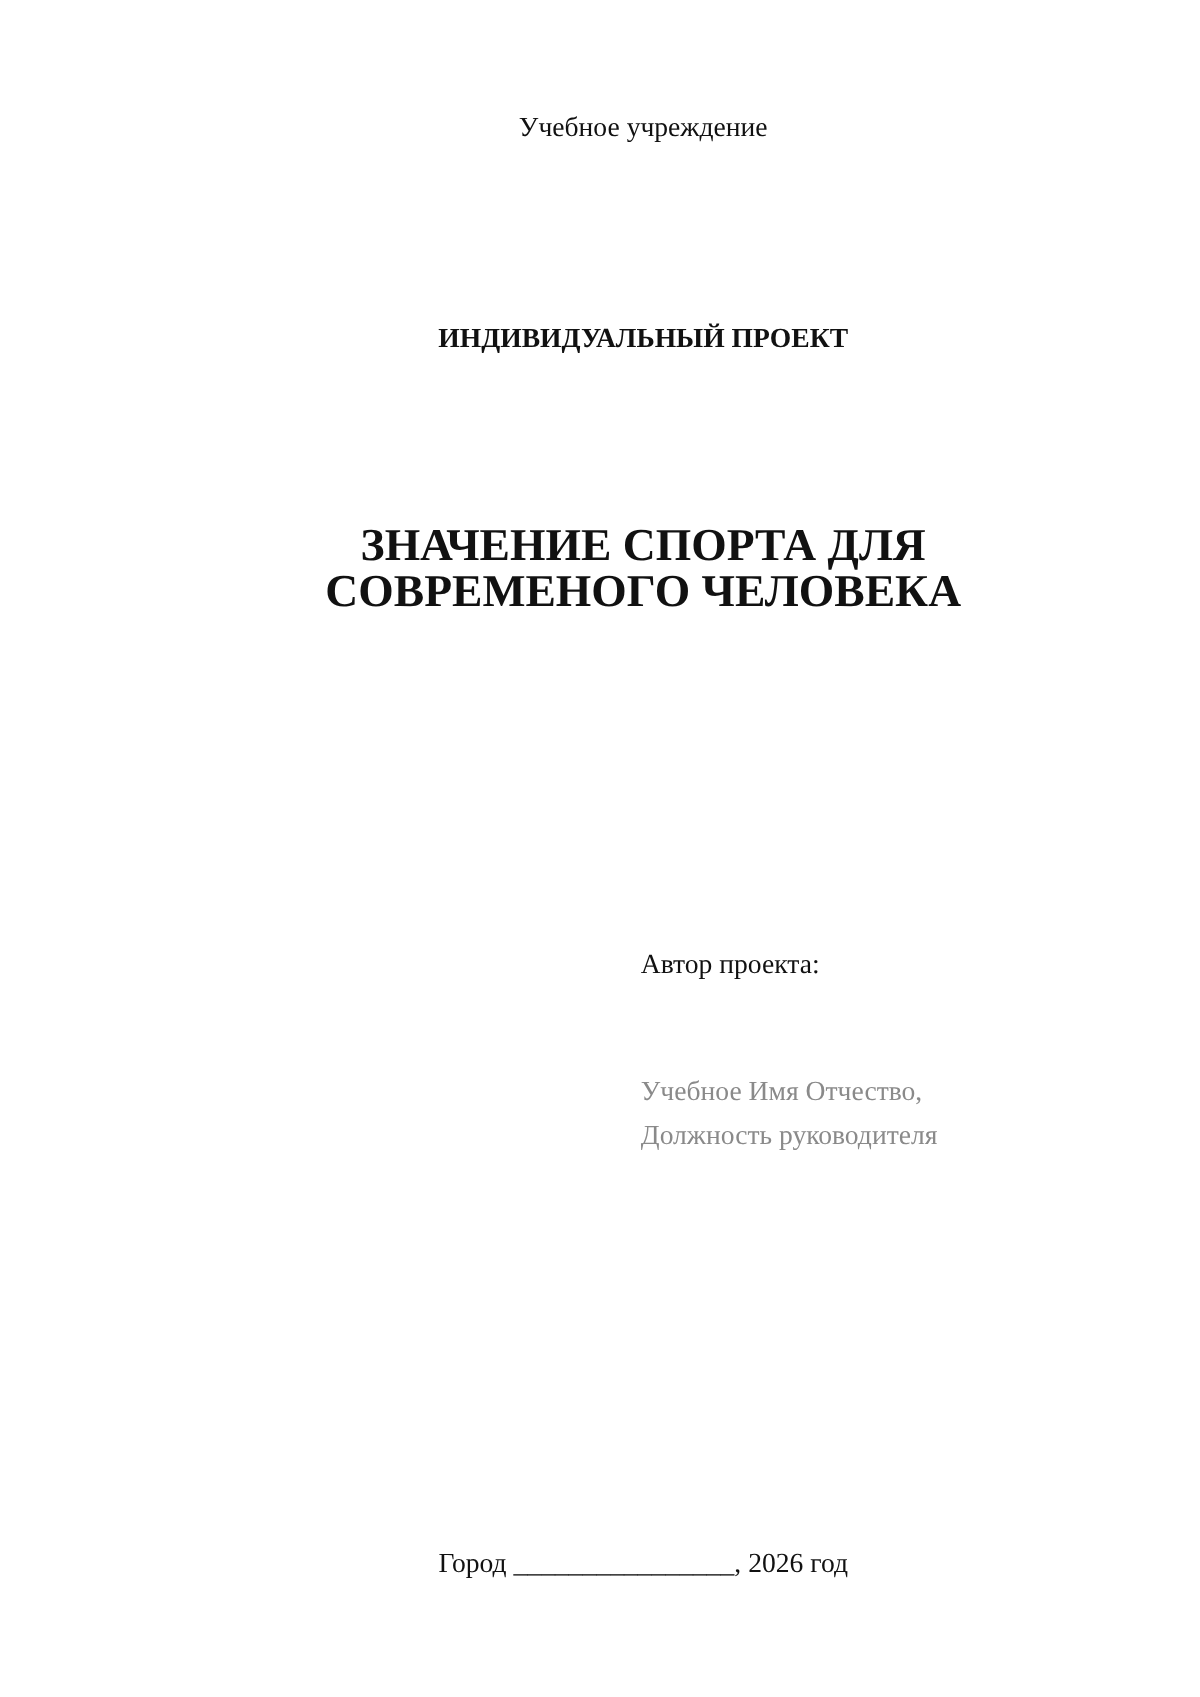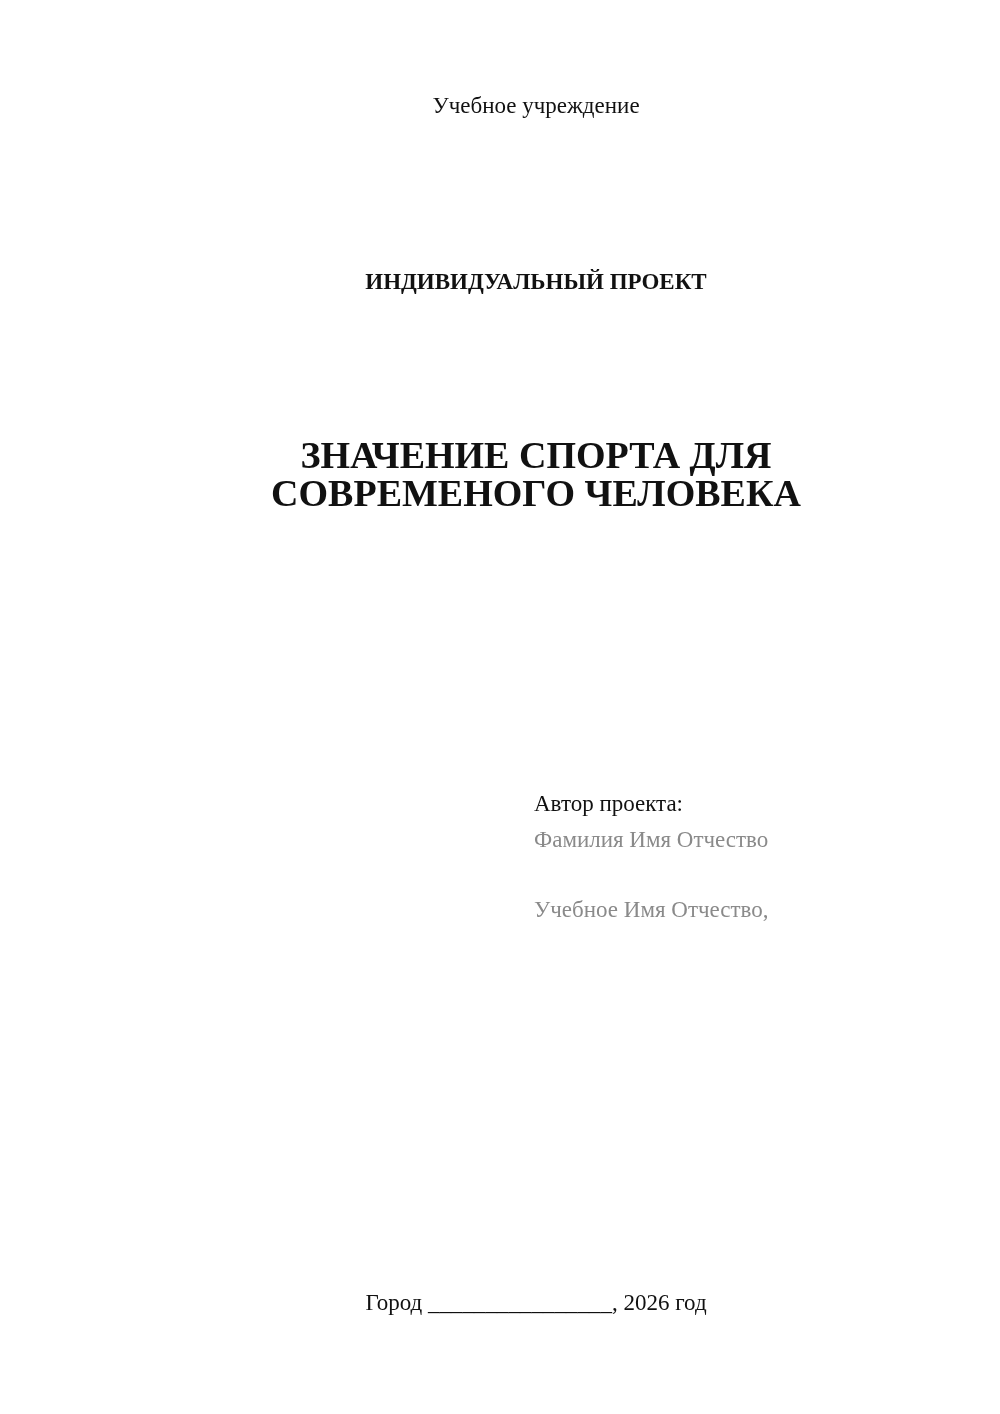--- a/index.html
+++ b/index.html
@@ -73,22 +73,22 @@
 
   <div class="center-line project-type">ИНДИВИДУАЛЬНЫЙ ПРОЕКТ</div>
 
   <div class="center-line title-block">
     <span>ЗНАЧЕНИЕ СПОРТА ДЛЯ</span>
     <span>СОВРЕМЕНОГО ЧЕЛОВЕКА</span>
   </div>
 
   <div class="info-block author-block">
     <div class="label-text">Автор проекта:</div>
-    <div class="placeholder-text">Фамилия Имя Отчество</div>
   </div>
 
   <div class="info-block supervisor-block">
     <div class="placeholder-text">Учебное Имя Отчество,</div>
+    <div class="placeholder-text">Должность руководителя</div>
   </div>
 
   <div class="center-line footer-line">Город ________________, 2026 год</div>
 
 </div>
 
 </body></html>

